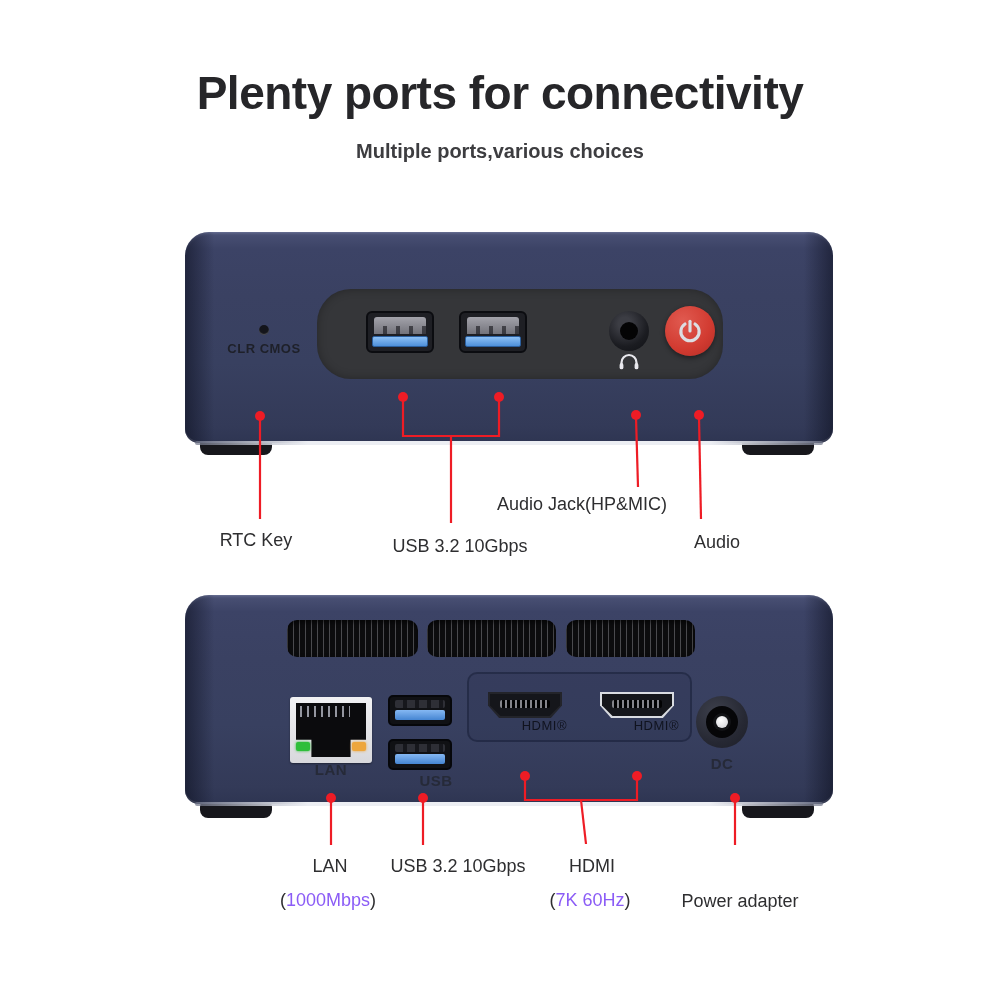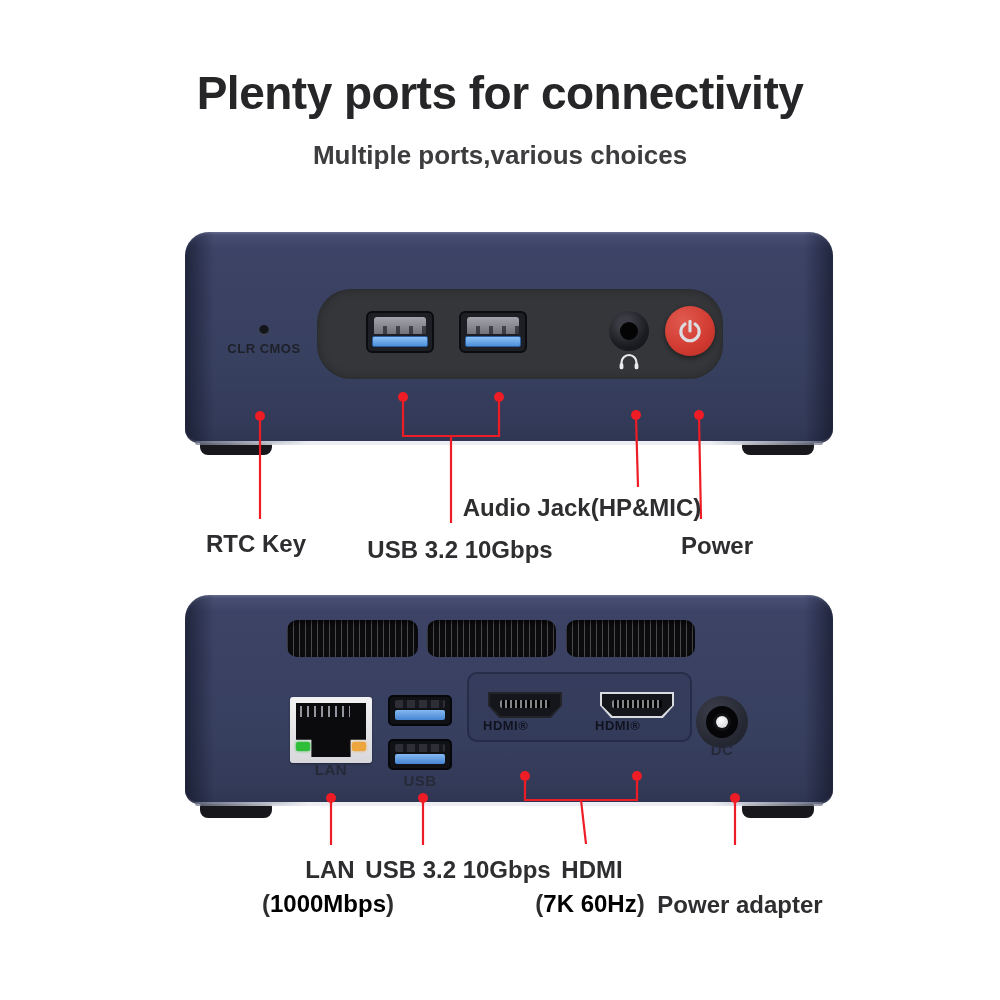--- a/index.html
+++ b/index.html
@@ -3,21 +3,21 @@
 <meta charset="utf-8">
 <style>
   html,body{margin:0;padding:0;background:#ffffff;}
   .page{position:relative;width:1000px;height:1000px;background:#ffffff;overflow:hidden;
         font-family:"Liberation Sans","DejaVu Sans",sans-serif;}
 
   
   .title{position:absolute;left:0;top:66px;width:1000px;text-align:center;
          font-size:46px;font-weight:800;color:#262629;letter-spacing:-0.5px;}
   .subtitle{position:absolute;left:0;top:140px;width:1000px;text-align:center;
-            font-size:26px;font-weight:600;color:#3d3d40;}
+            font-size:20px;font-weight:600;color:#3d3d40;}
 
   
   .device{position:absolute;left:185px;width:648px;z-index:2;
           border-radius:24px 24px 14px 14px;
           background:linear-gradient(180deg,#4a5175 0%,#3c4366 8%,#3a4162 30%,#384060 62%,#333a58 92%,#2e3552 100%);
           box-shadow:inset 0 2px 3px -1px rgba(170,180,215,.4), inset 0 -2px 0 rgba(200,205,220,.25);}
   .device::before{content:"";position:absolute;inset:0;border-radius:inherit;pointer-events:none;
           background:linear-gradient(90deg,rgba(10,13,28,.55) 0%,rgba(10,13,28,0) 4.5%,rgba(255,255,255,0) 50%,rgba(10,13,28,0) 95.5%,rgba(10,13,28,.55) 100%);}
   .device::after{content:"";position:absolute;left:10px;right:10px;bottom:-2px;height:4px;border-radius:2px;
           background:linear-gradient(90deg,rgba(110,115,135,.7),#eceef3 18%,#eceef3 82%,rgba(110,115,135,.7));}
@@ -80,37 +80,37 @@
   .hdmi-group{position:absolute;left:282px;top:77px;width:225px;height:70px;border-radius:10px;
               border:2px solid rgba(16,22,46,.4);background:rgba(12,17,38,.08);box-sizing:border-box;}
   .hdmi-port{position:absolute;top:97px;width:74px;height:26px;background:#d9dce1;
              clip-path:polygon(0 0,100% 0,100% 52%,85% 100%,15% 100%,0 52%);}
   .hdmi-port .inner{position:absolute;left:2px;right:2px;top:2px;bottom:2px;background:#15161b;
              clip-path:polygon(0 0,100% 0,100% 52%,85% 100%,15% 100%,0 52%);}
   .hdmi-port.h1{background:#23242a;}
   .hdmi-port .slot{position:absolute;left:10px;right:10px;top:6px;height:8px;background:#010102;
              border-radius:2px;background-image:repeating-linear-gradient(90deg,#84848a 0 2px,transparent 2px 5px);}
   .hdmi-port.h1{left:303px;} .hdmi-port.h2{left:415px;}
-  .hdmi-label{position:absolute;top:123px;width:84px;text-align:left;font-size:13px;font-weight:700;
+  .hdmi-label{position:absolute;top:123px;width:84px;text-align:right;font-size:13px;font-weight:400;
               color:#10131f;letter-spacing:.5px;}
   .hdmi-label.l1{left:298px;} .hdmi-label.l2{left:410px;}
 
   .dc-jack{position:absolute;left:511px;top:101px;width:52px;height:52px;border-radius:50%;
            background:radial-gradient(circle at 38% 32%,#3d404c,#262833 62%,#1d1f28 100%);}
   .dc-jack .ring{position:absolute;left:10px;top:10px;width:32px;height:32px;border-radius:50%;background:#060608;}
   .dc-jack .pin{position:absolute;left:20px;top:20px;width:12px;height:12px;border-radius:50%;
            background:radial-gradient(circle at 40% 35%,#ffffff,#cfd0d5);box-shadow:0 0 0 3px #121316;}
 
   .port-label{position:absolute;text-align:center;font-size:15px;font-weight:700;color:#262a38;letter-spacing:.5px;}
 
   
   .callout-svg{position:absolute;left:0;top:0;z-index:3;pointer-events:none;}
   .anno{position:absolute;transform:translateX(-50%);white-space:nowrap;z-index:4;
-        font-size:24px;font-weight:700;color:#2e2e30;}
-  .anno .red{color:#000000;}
+        font-size:18px;font-weight:400;color:#2e2e30;}
+  .anno .red{color:#8b5cf6;}
 </style>
 </head>
 <body>
 
 <div class="page">
 
   <div class="title">Plenty ports for connectivity</div>
   <div class="subtitle">Multiple ports,various choices</div>
 
   <div class="foot" style="left:200px;top:436px;"></div>
@@ -164,41 +164,41 @@
     <div class="port-label" style="left:101px;top:166px;width:90px;">LAN</div>
 
     <div class="usb-back u1">
       <div class="bumps"></div>
       <div class="bar"></div>
     </div>
     <div class="usb-back u2">
       <div class="bumps"></div>
       <div class="bar"></div>
     </div>
-    <div class="port-label" style="left:195px;top:177px;width:80px;">USB</div>
+    <div class="port-label" style="left:211px;top:177px;width:80px;">USB</div>
 
     <div class="hdmi-group"></div>
     <div class="hdmi-port h1">
       <div class="inner">
           <div class="slot"></div>
         </div>
     </div>
     <div class="hdmi-port h2">
       <div class="inner">
           <div class="slot"></div>
         </div>
     </div>
     <div class="hdmi-label l1">HDMI®</div>
     <div class="hdmi-label l2">HDMI®</div>
 
     <div class="dc-jack">
       <div class="ring"></div>
       <div class="pin"></div>
     </div>
-    <div class="port-label" style="left:502px;top:146px;width:70px;">DC</div>
+    <div class="port-label" style="left:502px;top:160px;width:70px;">DC</div>
   </div>
 
   <svg class="callout-svg" width="1000" height="1000">
     <g stroke="#ee1c25" stroke-width="2.2" fill="none">
       <path d="M260 418 V519"></path>
       <path d="M403 399 V436 H499 V399"></path>
       <path d="M451 436 V523"></path>
       <path d="M636 417 L638 487"></path>
       <path d="M699 417 L701 519"></path>
     </g>
@@ -221,21 +221,21 @@
       <circle cx="423" cy="798" r="5"></circle>
       <circle cx="525" cy="776" r="5"></circle>
       <circle cx="637" cy="776" r="5"></circle>
       <circle cx="735" cy="798" r="5"></circle>
     </g>
   </svg>
 
   <div class="anno" style="left:256px;top:530px;">RTC Key</div>
   <div class="anno" style="left:460px;top:536px;">USB 3.2 10Gbps</div>
   <div class="anno" style="left:582px;top:494px;">Audio Jack(HP&amp;MIC)</div>
-  <div class="anno" style="left:717px;top:532px;">Power</div>
+  <div class="anno" style="left:717px;top:532px;">Audio</div>
 
   <div class="anno" style="left:330px;top:856px;">LAN</div>
   <div class="anno" style="left:458px;top:856px;">USB 3.2 10Gbps</div>
   <div class="anno" style="left:592px;top:856px;">HDMI</div>
   <div class="anno" style="left:740px;top:891px;">Power adapter</div>
 
   <div class="anno" style="left:328px;top:890px;"><span>(</span><span class="red">1000Mbps</span><span>)</span></div>
   <div class="anno" style="left:590px;top:890px;"><span>(</span><span class="red">7K 60Hz</span><span>)</span></div>
 
 </div>

